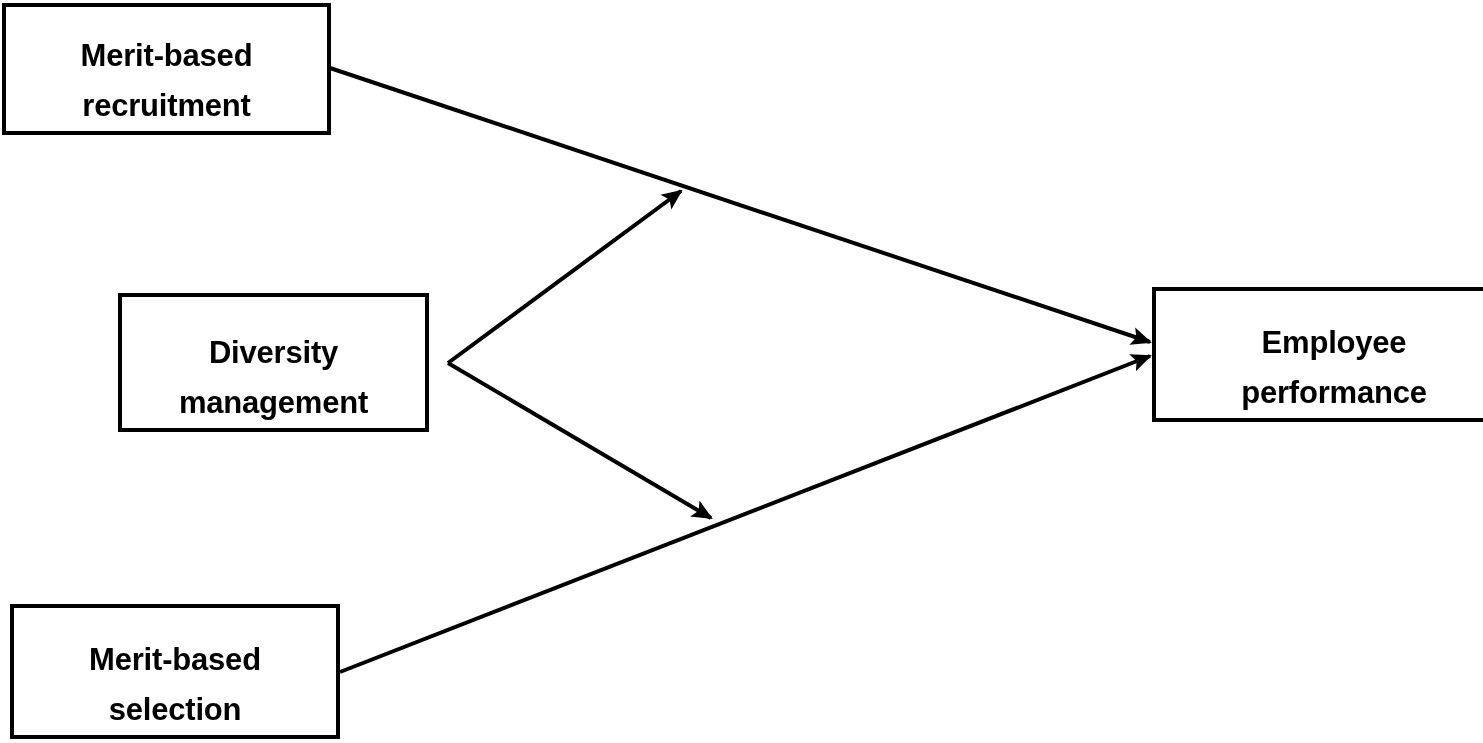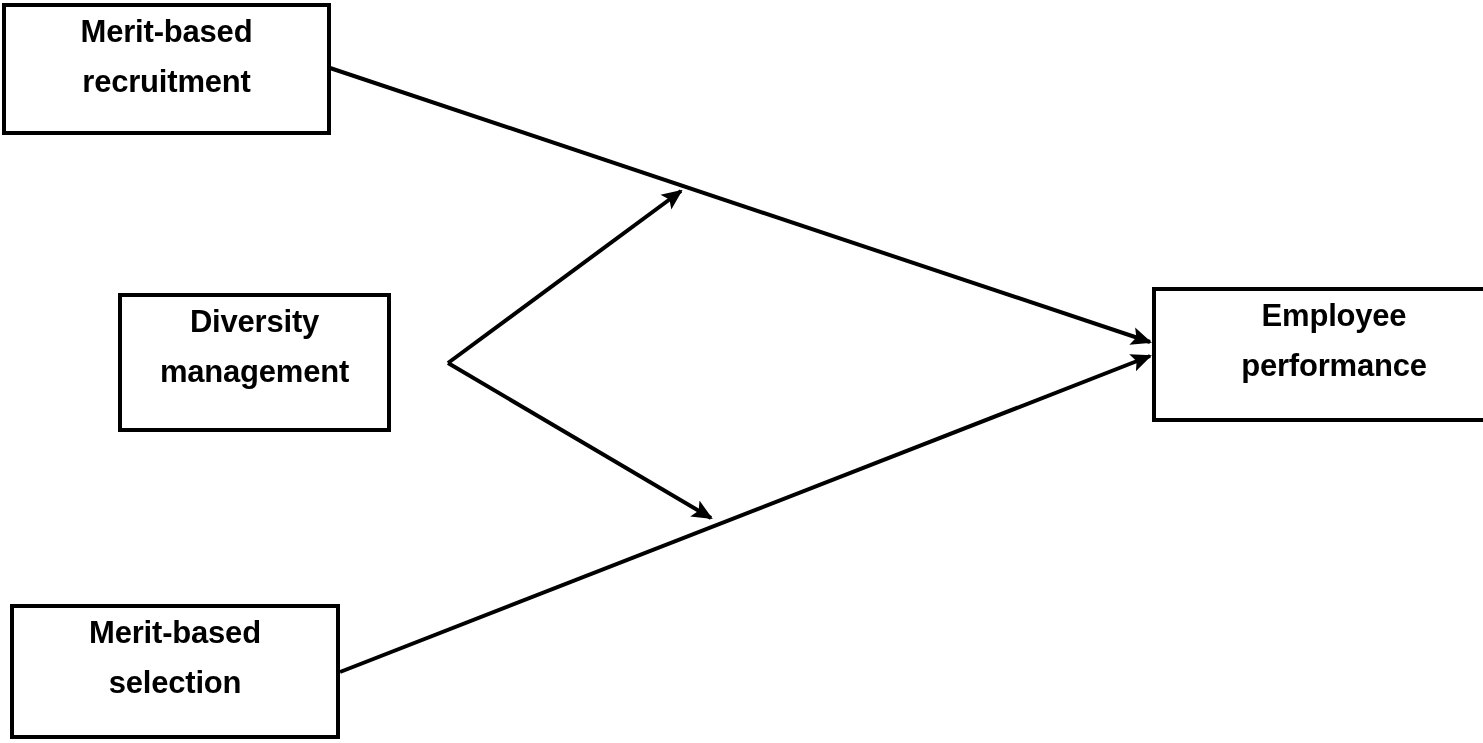--- a/index.html
+++ b/index.html
@@ -24,21 +24,21 @@
     top: 0;
     width: 1483px;
     height: 743px;
   }
   .node-box {
     position: absolute;
     box-sizing: border-box;
     background: #ffffff;
     border: 4px solid #000000;
     display: flex;
-    align-items: flex-start;
+    align-items: flex-end;
     justify-content: center;
     z-index: 2;
   }
   .node-label {
     font-family: "Liberation Sans", sans-serif;
     font-weight: bold;
     font-size: 31px;
     line-height: 1.62;
     color: #000000;
     text-align: center;
@@ -66,21 +66,21 @@
     <path class="edge" d="M 448 363 L 681 191" stroke="#000000" stroke-width="4" fill="none" marker-end="url(#arrow-solid)"></path>
 
     <path class="edge" d="M 448 363 L 711 518" stroke="#000000" stroke-width="4" fill="none" marker-end="url(#arrow-solid)"></path>
   </svg>
 
   <div class="node-box" style="left:2px; top:3px; width:329px; height:132px;">
     <span class="node-label">Merit-based
 recruitment</span>
   </div>
 
-  <div class="node-box" style="left:118px; top:293px; width:273px; height:139px;">
+  <div class="node-box" style="left:118px; top:293px; width:311px; height:139px;">
     <span class="node-label">Diversity
 management</span>
   </div>
 
   <div class="node-box" style="left:10px; top:604px; width:330px; height:135px;">
     <span class="node-label">Merit-based
 selection</span>
   </div>
 
   <div class="node-box" style="left:1152px; top:287px; width:364px; height:135px;">

